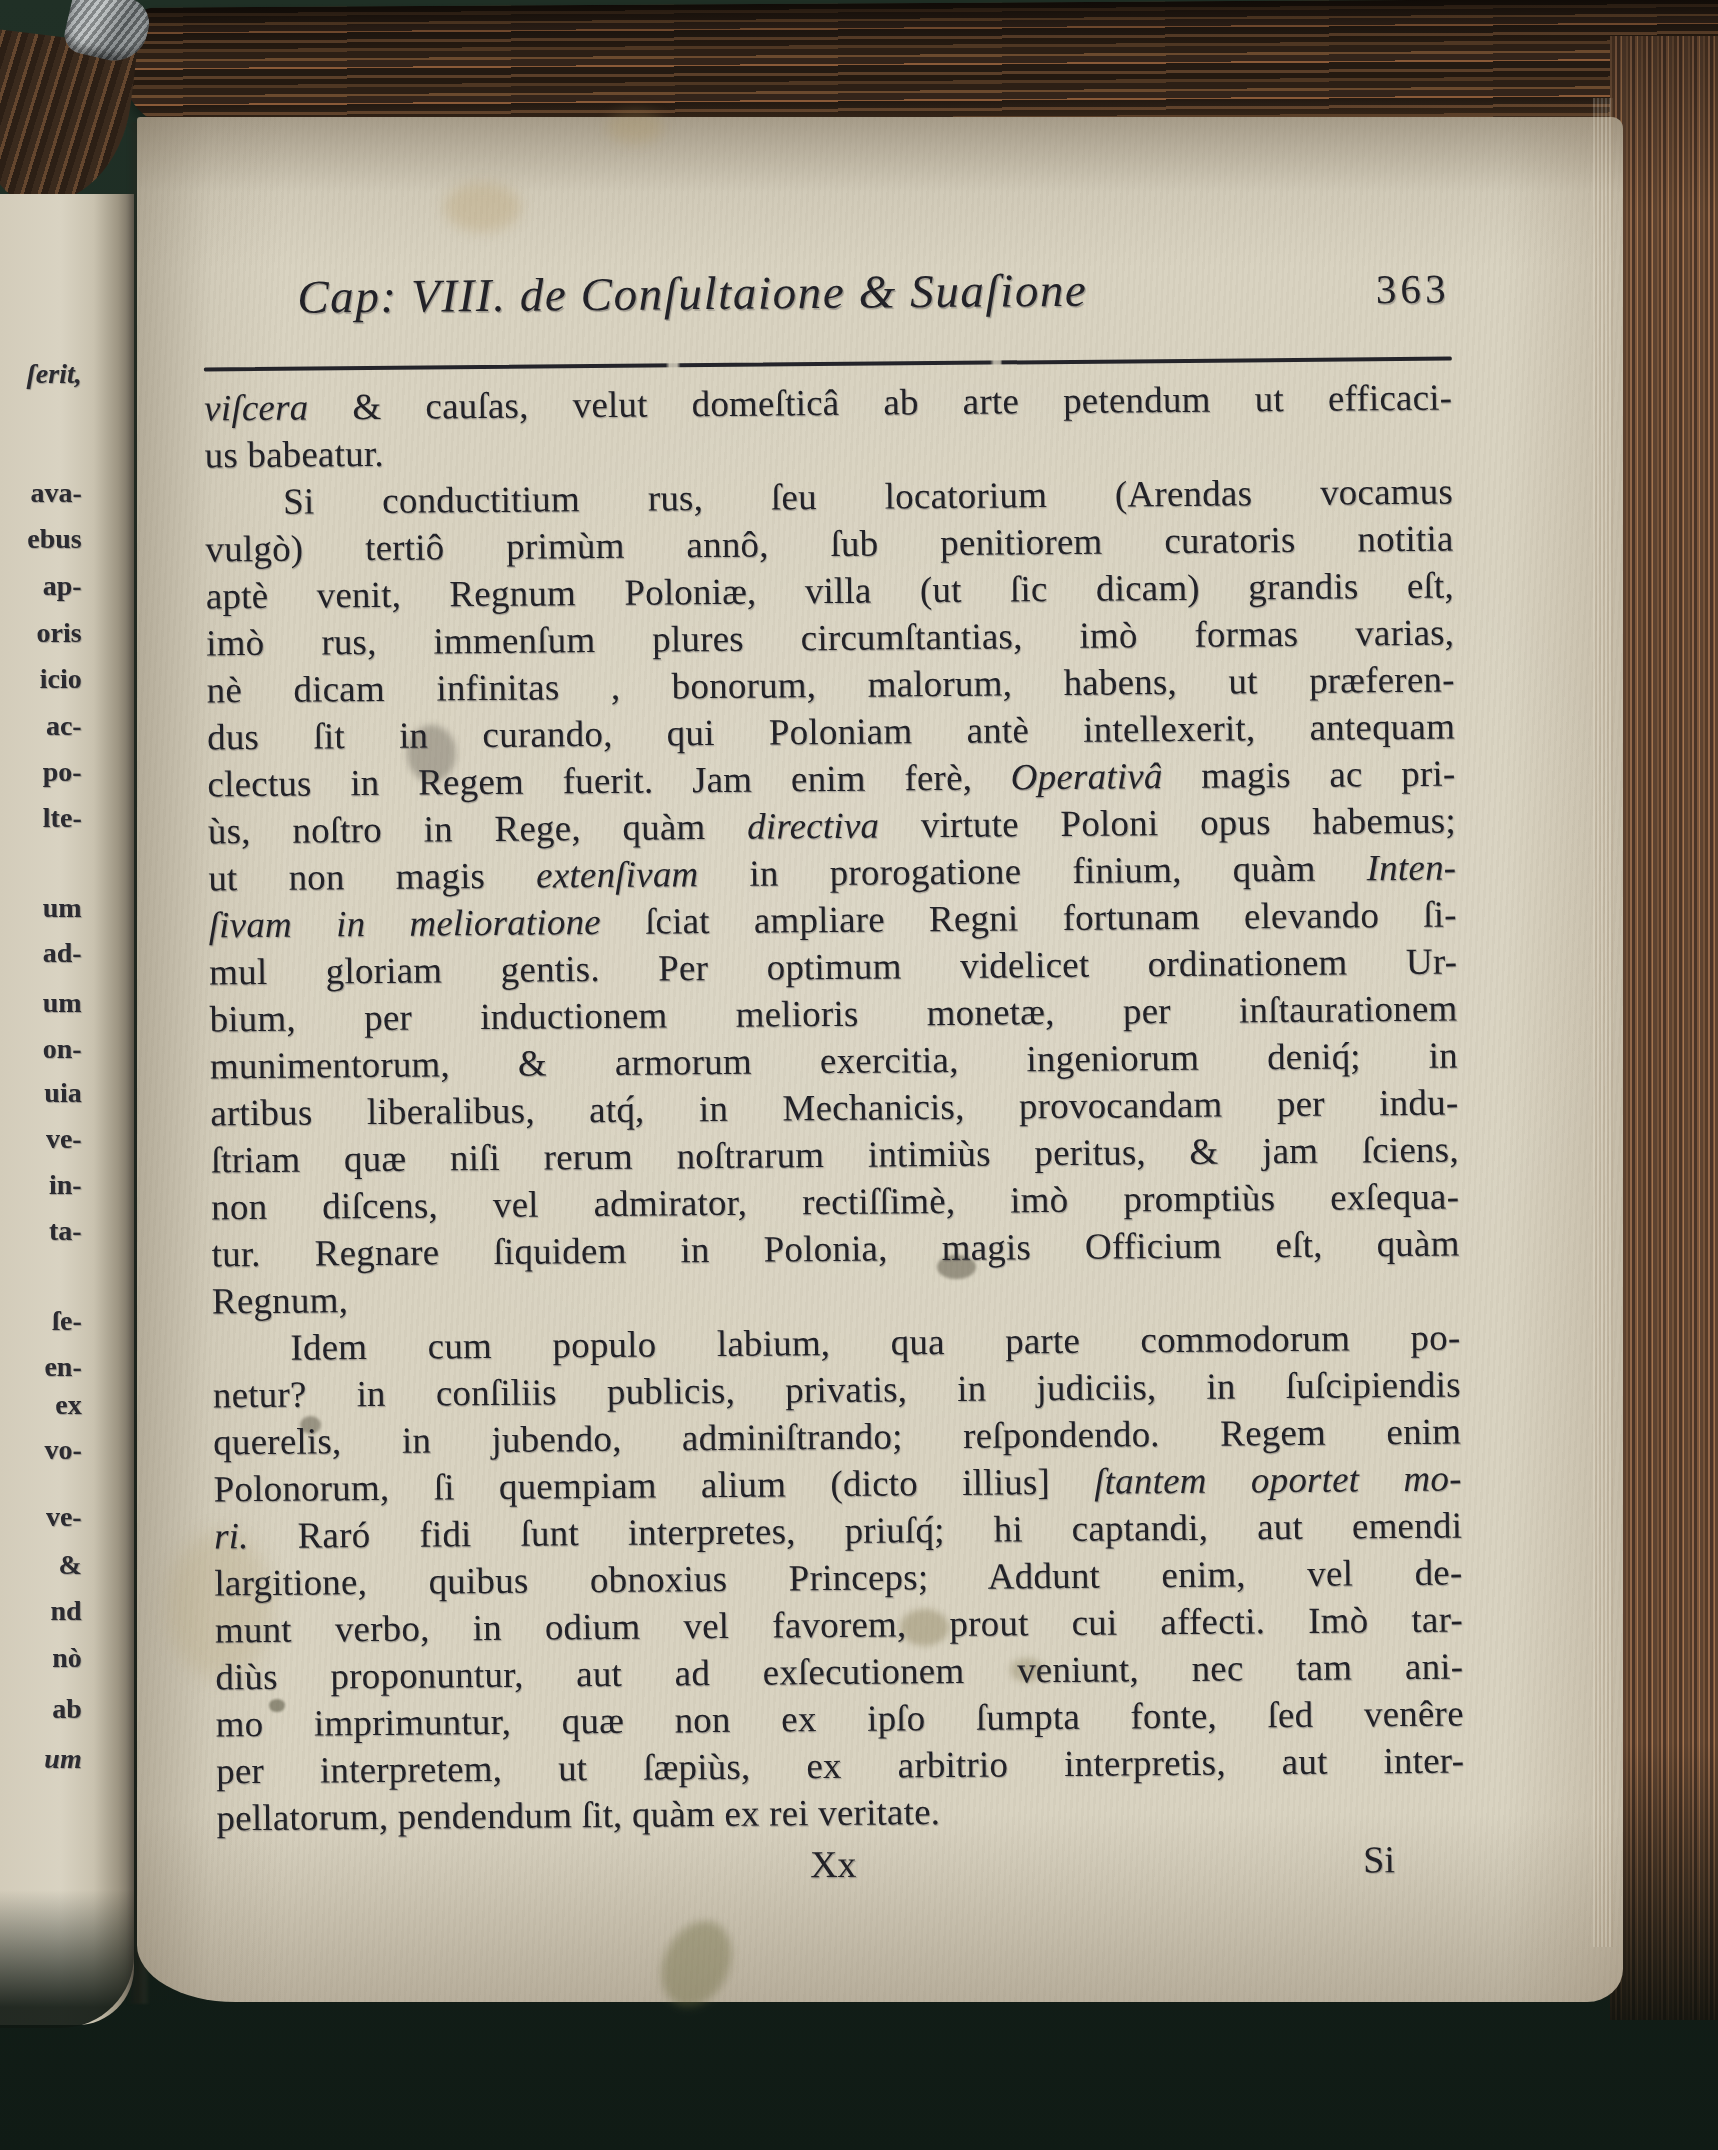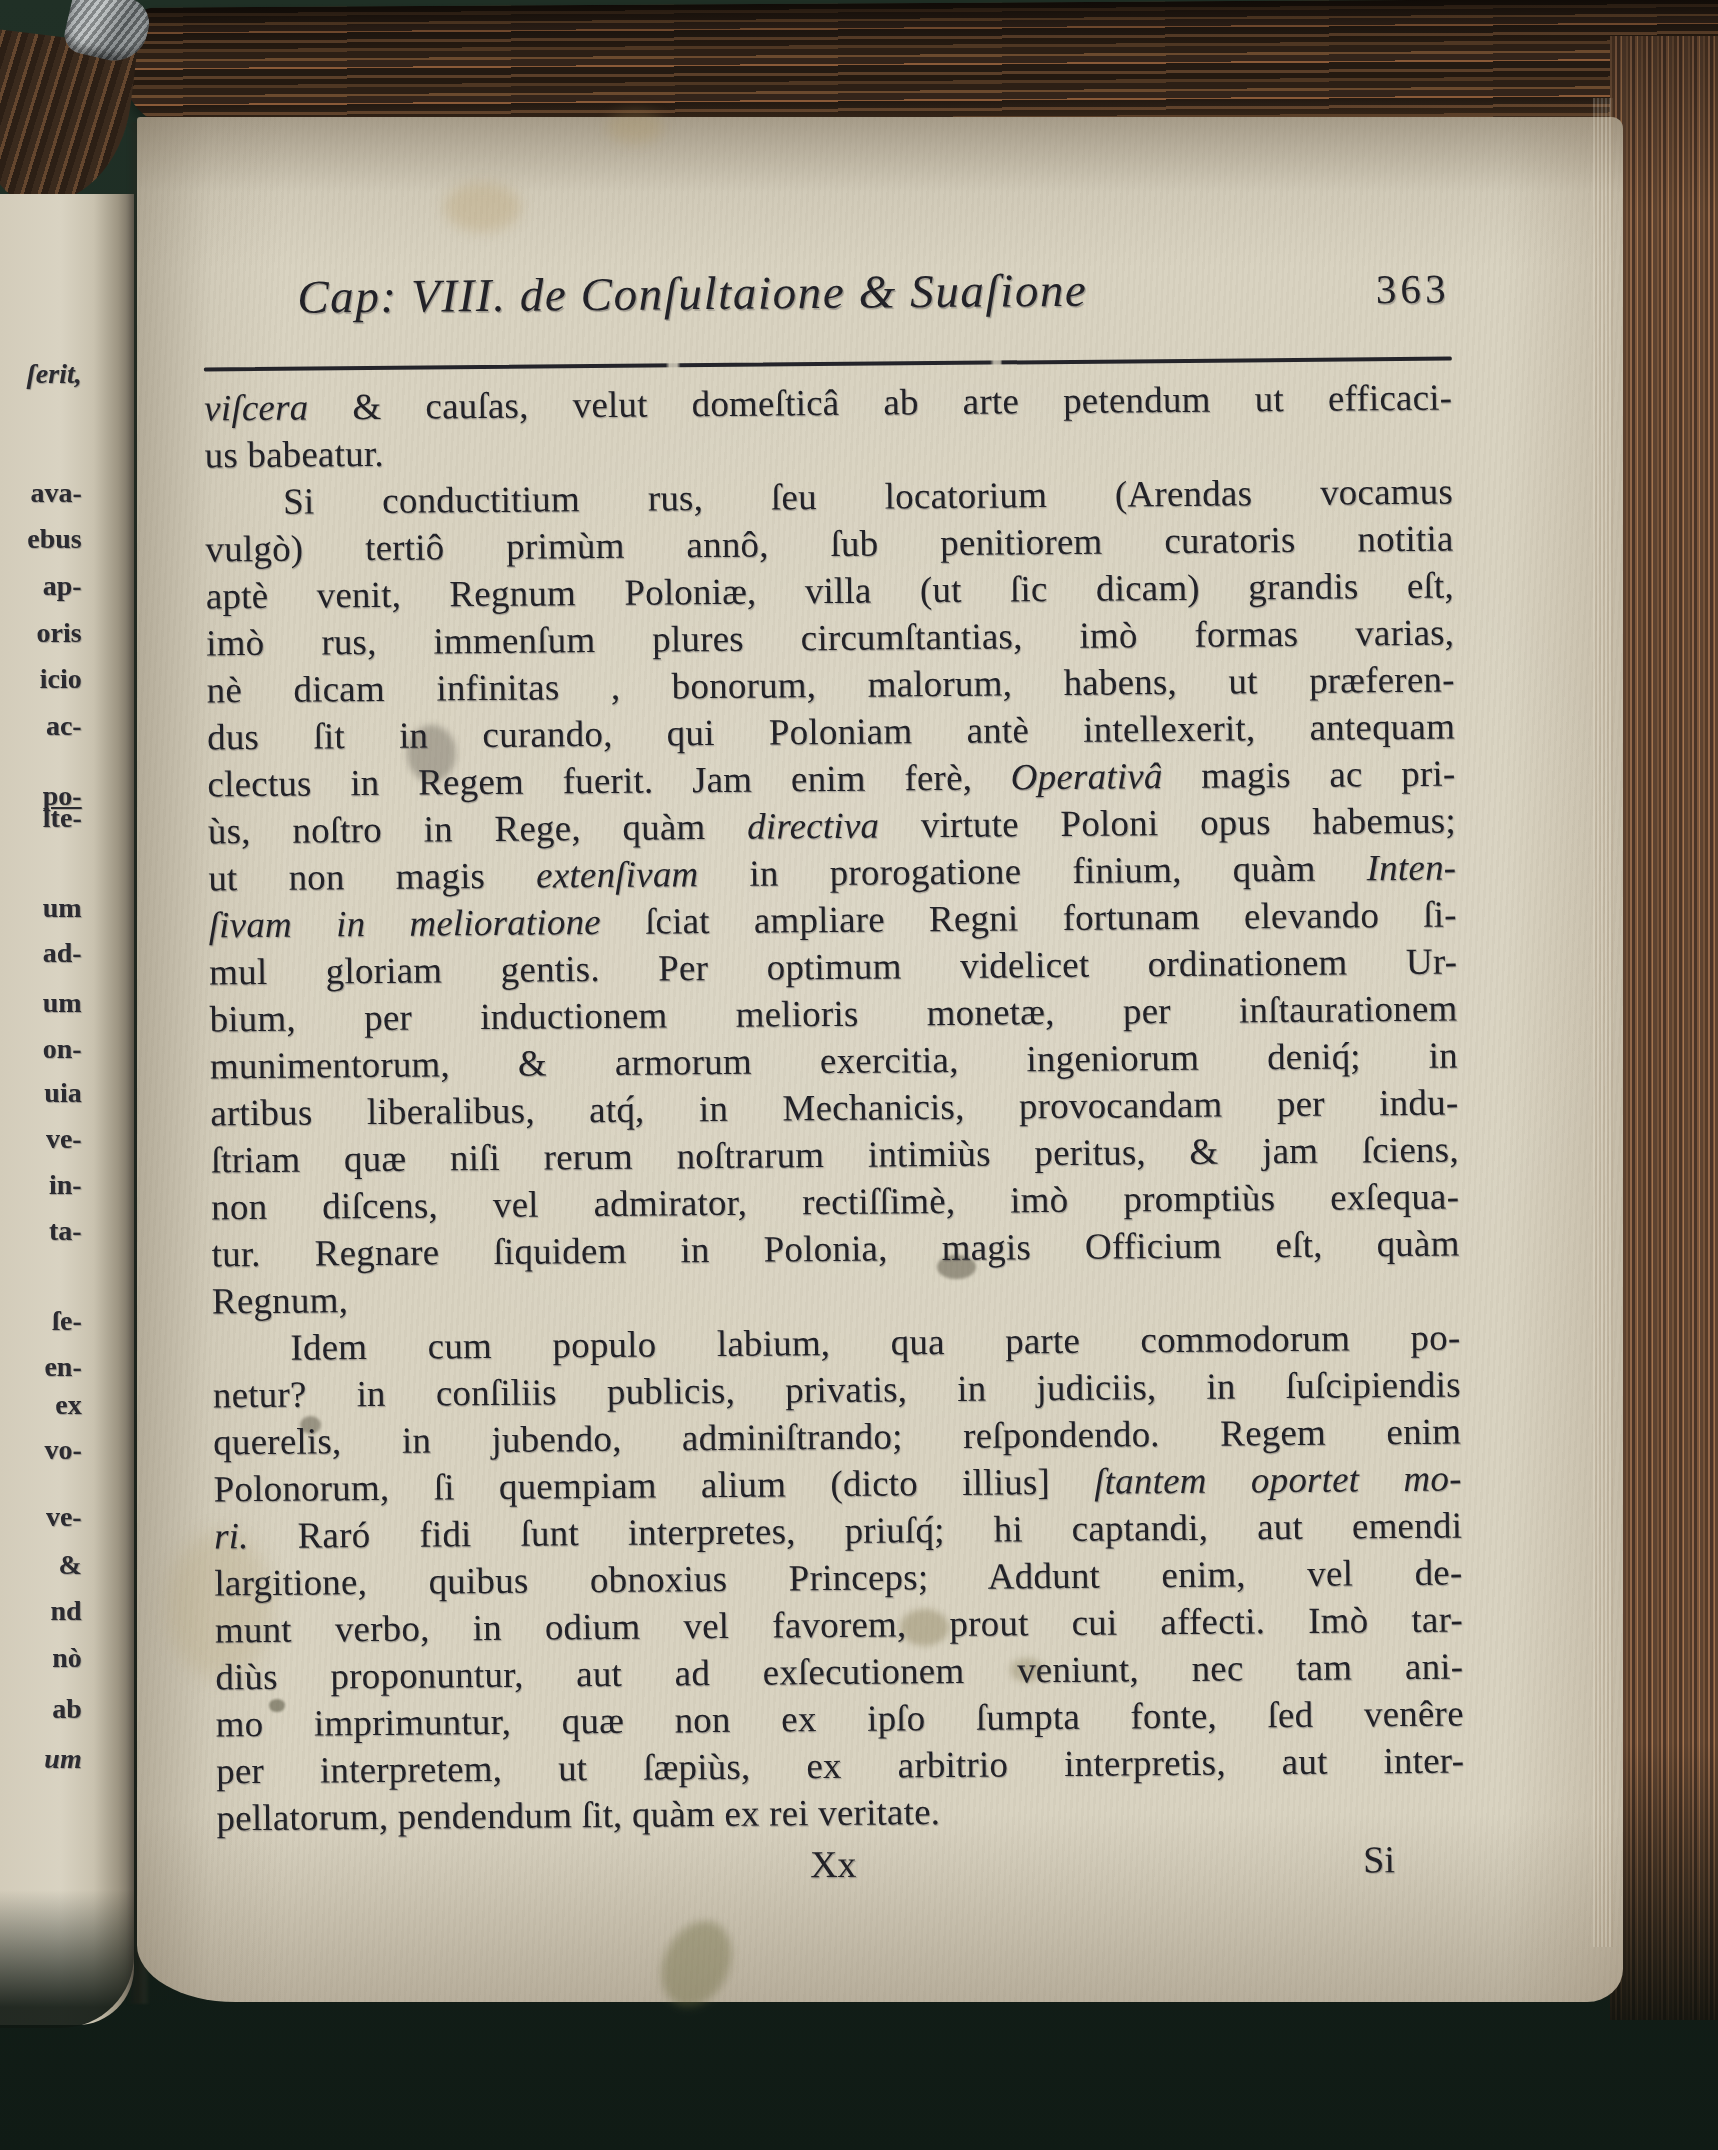--- a/index.html
+++ b/index.html
@@ -138,21 +138,21 @@
   <div class="stain s10"></div>
 
   <div class="left-strip">
       <div class="frag it" style="top: 358px;">ſerit,</div>
       <div class="frag" style="top: 477px;">ava-</div>
       <div class="frag" style="top: 523px;">ebus</div>
       <div class="frag" style="top: 570px;">ap-</div>
       <div class="frag" style="top: 617px;">oris</div>
       <div class="frag" style="top: 663px;">icio</div>
       <div class="frag" style="top: 710px;">ac-</div>
-      <div class="frag" style="top: 780px; text-decoration: underline;">po-</div>
+      <div class="frag" style="top: 756px;">po-</div>
       <div class="frag" style="top: 802px;">lte-</div>
       <div class="frag" style="top: 892px;">um</div>
       <div class="frag" style="top: 937px;">ad-</div>
       <div class="frag" style="top: 987px;">um</div>
       <div class="frag" style="top: 1033px;">on-</div>
       <div class="frag" style="top: 1077px;">uia</div>
       <div class="frag" style="top: 1123px;">ve-</div>
       <div class="frag" style="top: 1169px; margin-left: 28px;">in-</div>
       <div class="frag" style="top: 1215px;">ta-</div>
       <div class="frag" style="top: 1305px;">ſe-</div>

